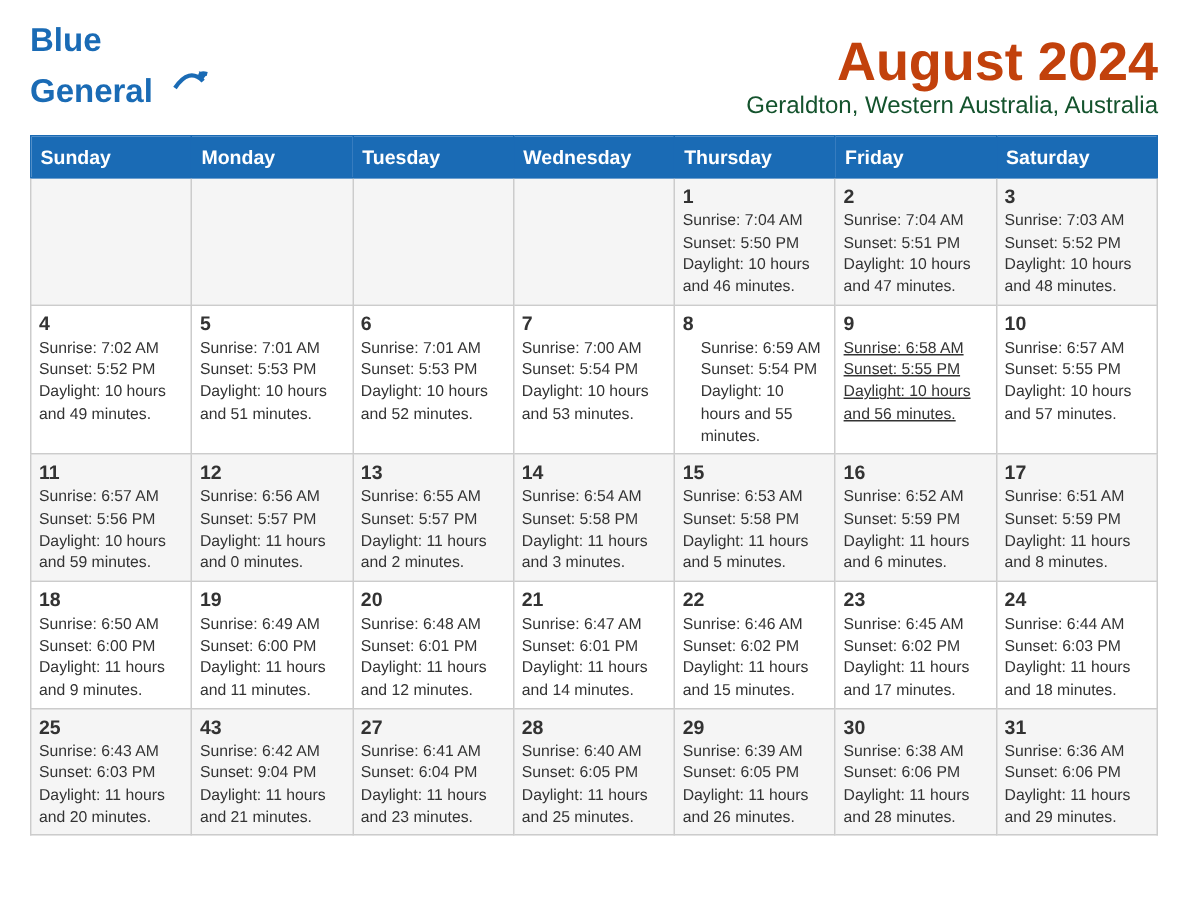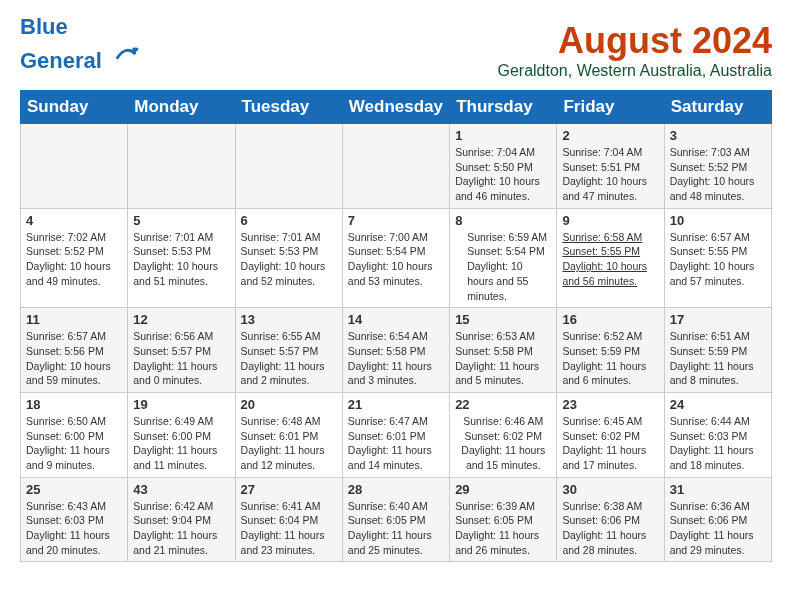--- a/index.html
+++ b/index.html
@@ -48,21 +48,21 @@
     }
     table {
       width: 100%;
       border-collapse: collapse;
     }
     thead th {
       background-color: #1a6bb5;
       color: #fff;
       text-align: left;
       padding: 6px 6px;
-      font-size: 17px;
+      font-size: 13px;
       border: 1px solid #1a6bb5;
     }
     tbody td {
       border: 1px solid #ccc;
       vertical-align: top;
       padding: 4px 5px;
       font-size: 11px;
       color: #333;
       width: calc(100% / 7);
       height: 80px;
@@ -257,21 +257,21 @@
 Daylight: 11 hours and 12 minutes.</div>
         </td>
         <td>
           <span class="day-num">21</span>
           <div class="day-info" style="white-space: pre-line;">Sunrise: 6:47 AM
 Sunset: 6:01 PM
 Daylight: 11 hours and 14 minutes.</div>
         </td>
         <td>
           <span class="day-num">22</span>
-          <div class="day-info" style="white-space: pre-line; text-align: center;">Sunrise: 6:46 AM
+          <div class="day-info" style="white-space: pre-line;">Sunrise: 6:46 AM
 Sunset: 6:02 PM
 Daylight: 11 hours and 15 minutes.</div>
         </td>
         <td>
           <span class="day-num">23</span>
           <div class="day-info" style="white-space: pre-line;">Sunrise: 6:45 AM
 Sunset: 6:02 PM
 Daylight: 11 hours and 17 minutes.</div>
         </td>
         <td>

